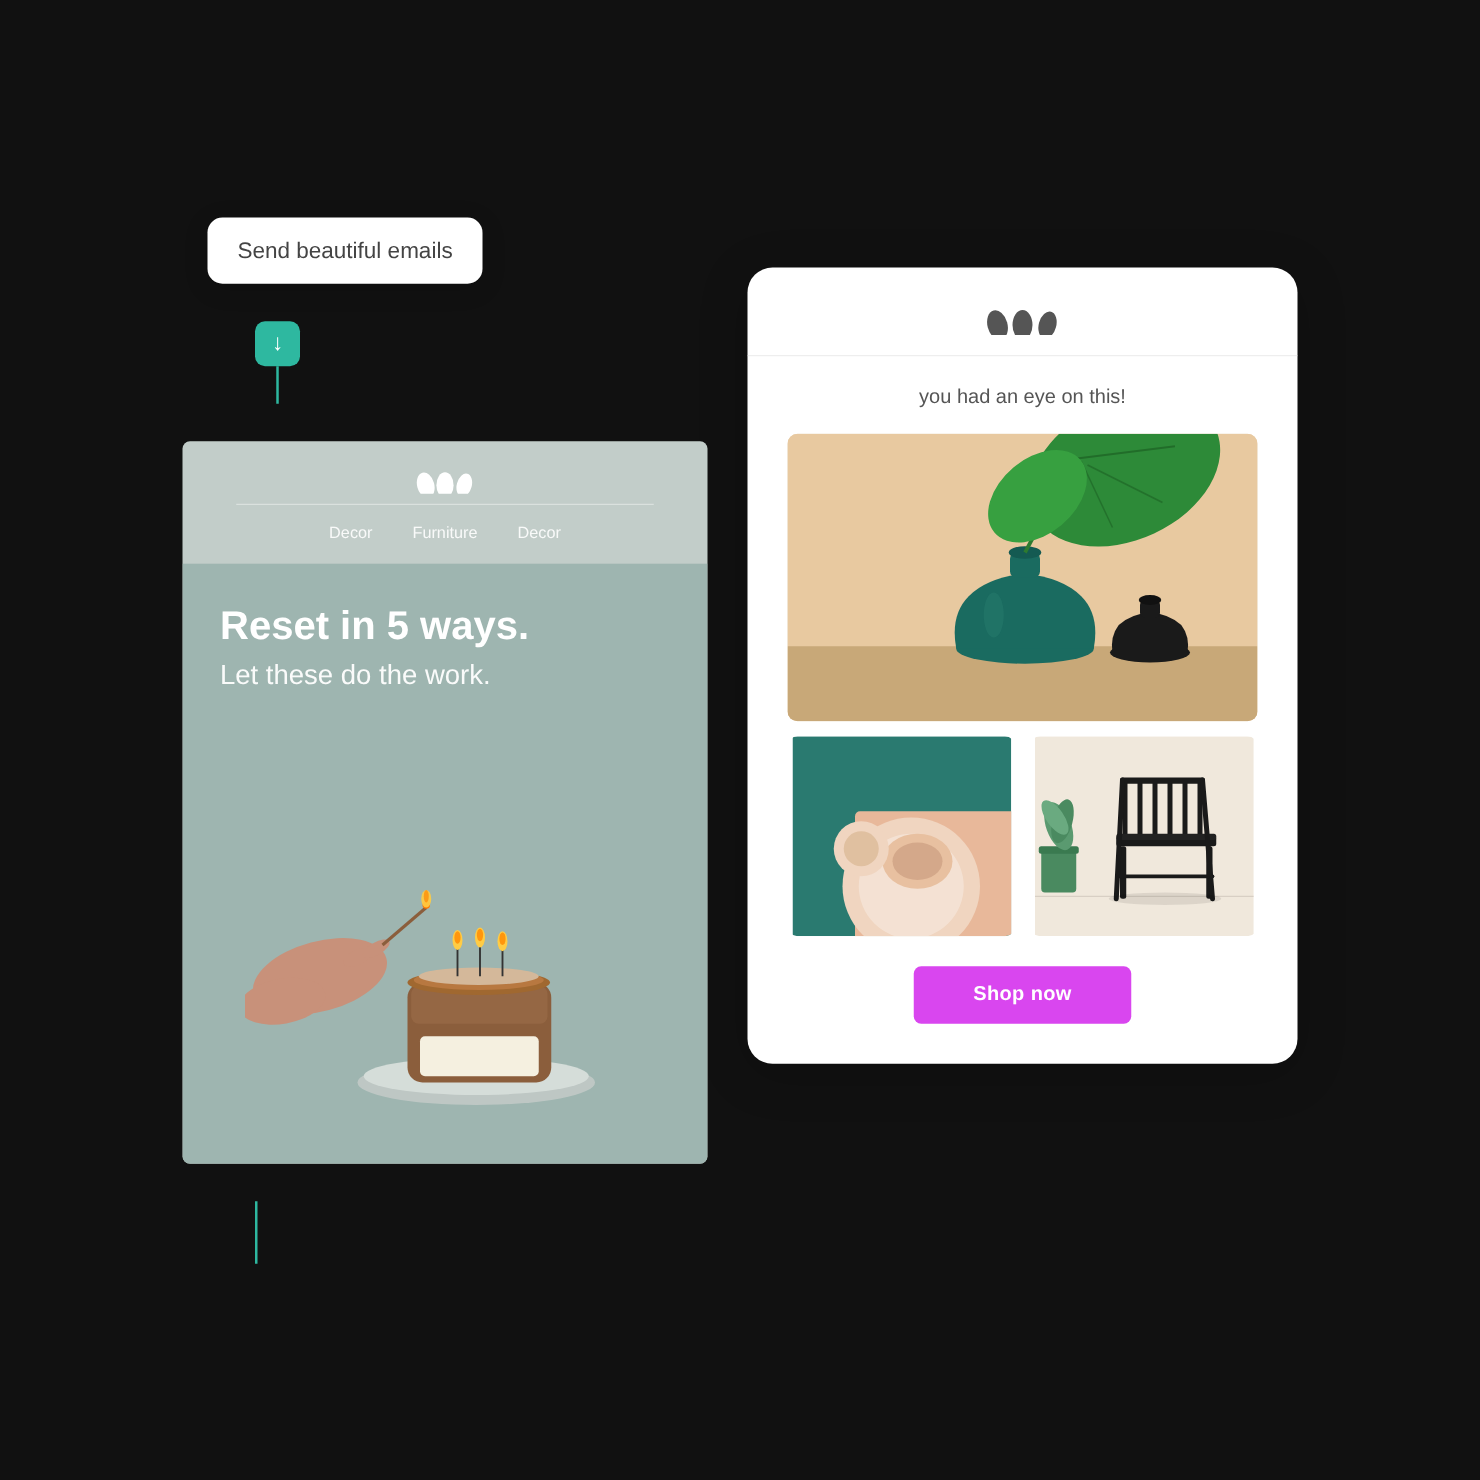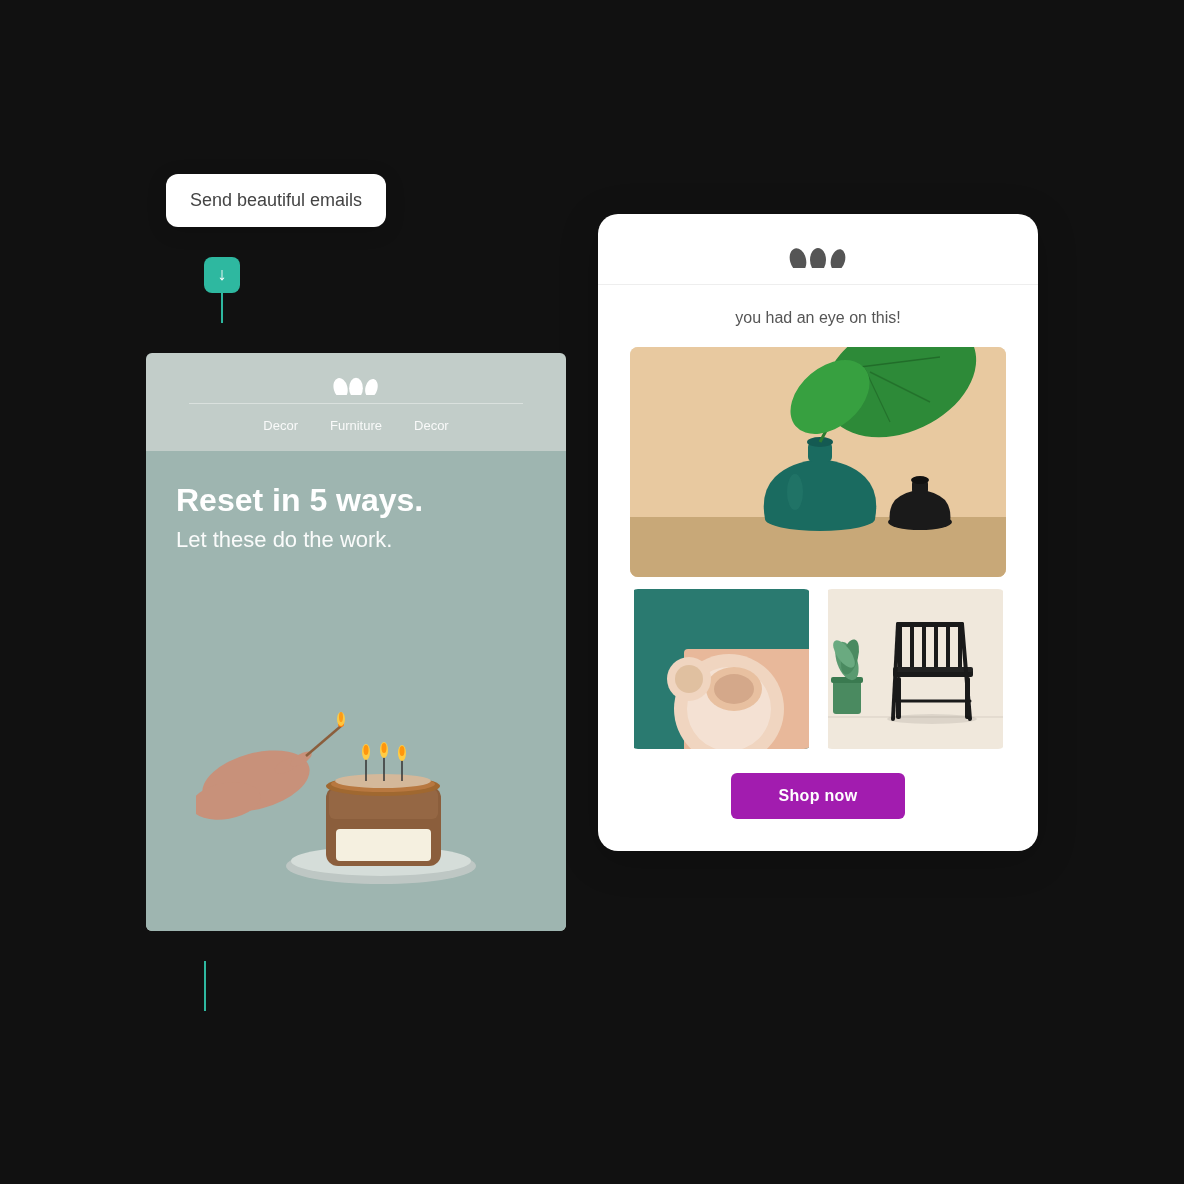--- a/index.html
+++ b/index.html
@@ -221,21 +221,21 @@
     .product-grid-item {
       height: 160px;
       border-radius: 8px;
       overflow: hidden;
       display: flex;
       align-items: center;
       justify-content: center;
     }
 
     .shop-now-btn {
-      background: #a21caf;
+      background: #d946ef;
       color: white;
       border: none;
       border-radius: 6px;
       padding: 14px 48px;
       font-size: 16px;
       font-weight: 600;
       cursor: pointer;
       letter-spacing: 0.3px;
     }
   </style>

